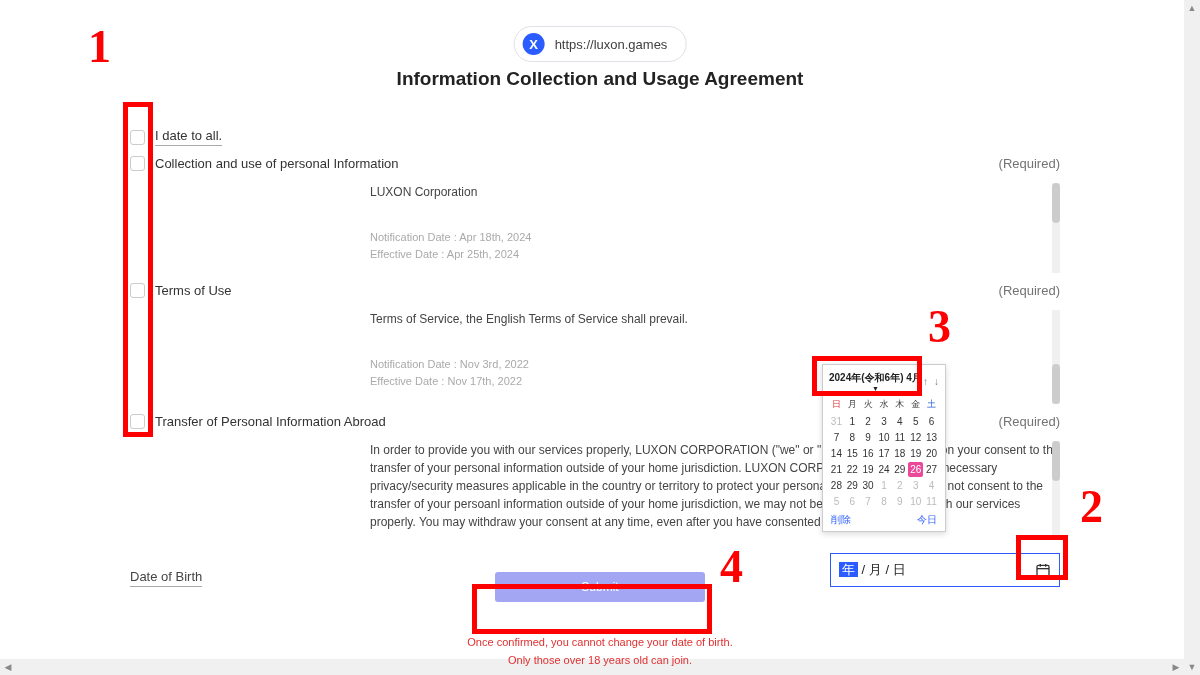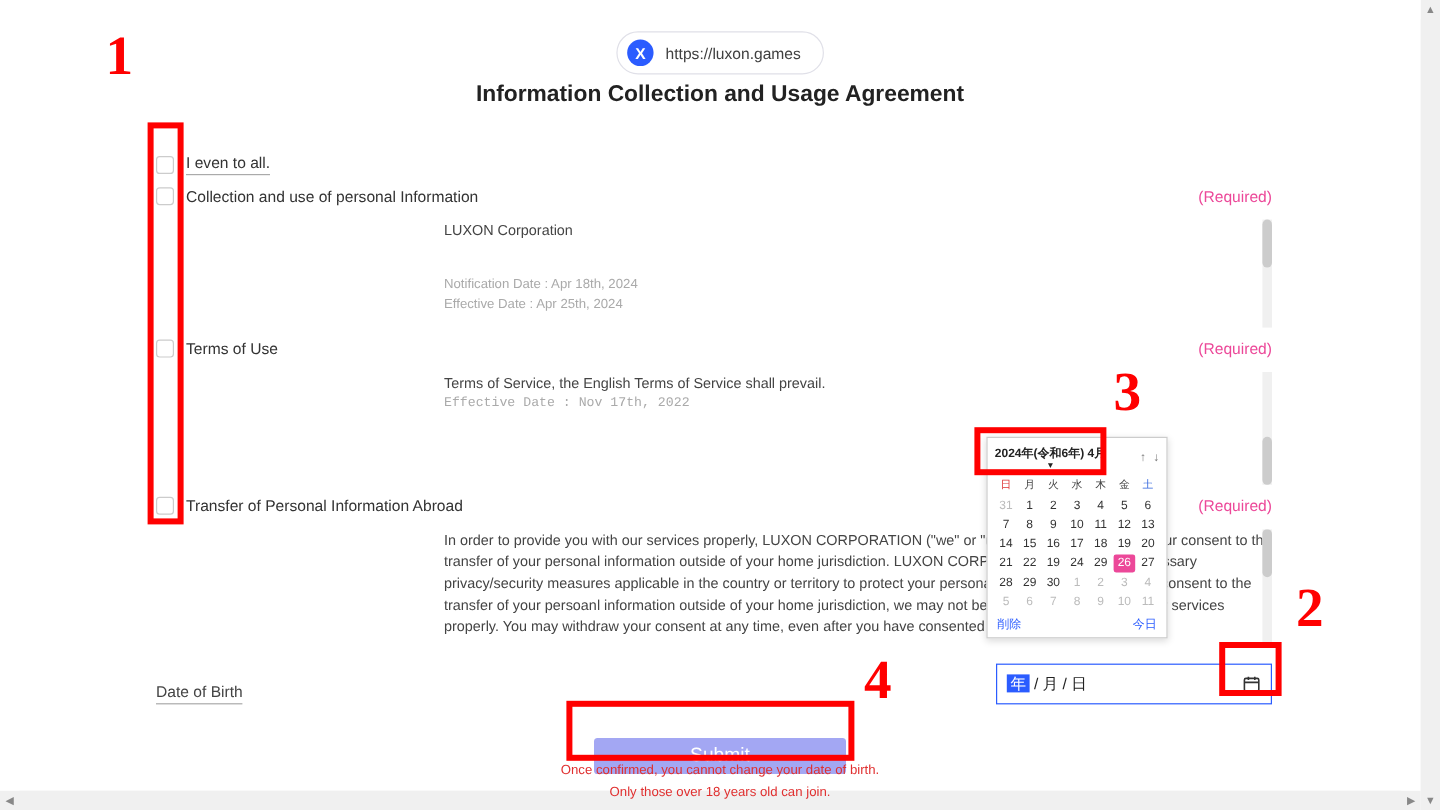--- a/index.html
+++ b/index.html
@@ -14,46 +14,46 @@
 .url-pill { position: absolute; left: 50%; top: 26px; transform: translateX(-50%); display: flex; align-items: center; gap: 10px; padding: 6px 18px 6px 8px; border: 1px solid #e0e0e8; border-radius: 24px; background: #fff; }
 .url-pill .logo { width: 22px; height: 22px; border-radius: 50%; background: #2b5cff; display: flex; align-items: center; justify-content: center; color: #fff; font-weight: bold; font-size: 13px; }
 .url-pill .url { font-size: 13px; color: #404040; }
 
 .page-title { position: absolute; left: 50%; top: 68px; transform: translateX(-50%); font-size: 19px; font-weight: 600; color: #222; }
 
 .content { position: absolute; left: 130px; top: 128px; width: 930px; }
 .row { display: flex; align-items: center; gap: 10px; margin-bottom: 6px; }
 .chk { width: 15px; height: 15px; border: 1px solid #ccc; border-radius: 3px; background: #fff; }
 .lbl { font-size: 13px; color: #333; }
-.required { color: #ec4899; font-size: 13px; font-weight: 500; }
+.required { color: #737373; font-size: 13px; font-weight: 500; }
 .agree-all { border-bottom: 1px solid #aaa; padding-bottom: 2px; display: inline-block; }
 
 .section-head { display: flex; align-items: center; justify-content: space-between; margin-top: 10px; }
 .section-head .left { display: flex; align-items: center; gap: 10px; }
 
 .doc-box { margin-left: 240px; margin-top: 12px; width: 690px; position: relative; font-size: 12px; color: #444; line-height: 1.5; }
 .doc-box .meta { font-size: 11px; color: #aaa; margin-top: 28px; }
 .doc-box .ds { position: absolute; right: 0; top: 0; width: 8px; height: 100%; background: #f0f0f0; }
 .doc-box .ds .th { position: absolute; right: 0; width: 8px; height: 40px; background: #ccc; border-radius: 4px; }
 
 .dob-row { display: flex; align-items: flex-end; justify-content: space-between; margin-top: 16px; }
 .dob-label { font-size: 13px; color: #444; border-bottom: 1px solid #aaa; padding-bottom: 2px; }
 .dob-input { width: 230px; height: 34px; border: 1px solid #2b5cff; display: flex; align-items: center; justify-content: space-between; padding: 0 8px; }
 .dob-input .txt { font-size: 13px; color: #222; }
 .dob-input .txt .yr { background: #2b5cff; color: #fff; padding: 0 3px; }
 .dob-input .cal-icon { width: 16px; height: 16px; }
 .cal-svg { width: 16px; height: 16px; }
 
-.submit-btn { position: absolute; left: 50%; top: 615px; transform: translateX(-50%); width: 210px; height: 30px; background: #a3a7f3; color: #fff; font-size: 16px; display: flex; align-items: center; justify-content: center; border-radius: 3px; border: none; }
+.submit-btn { position: absolute; left: 50%; top: 572px; transform: translateX(-50%); width: 210px; height: 30px; background: #a3a7f3; color: #fff; font-size: 12px; display: flex; align-items: center; justify-content: center; border-radius: 3px; border: none; }
 
 .footer-text { position: absolute; left: 50%; top: 636px; transform: translateX(-50%); font-size: 11px; color: #e03030; text-align: center; }
 .footer-text2 { position: absolute; left: 50%; top: 654px; transform: translateX(-50%); font-size: 11px; color: #e03030; text-align: center; }
 
 
-.cal-popup { position: absolute; left: 822px; top: 364px; width: 151px; background: #fff; border: 1px solid #ccc; box-shadow: 0 2px 6px rgba(0,0,0,.15); padding: 6px 6px 4px 6px; font-size: 10px; z-index: 10; }
+.cal-popup { position: absolute; left: 822px; top: 364px; width: 124px; background: #fff; border: 1px solid #ccc; box-shadow: 0 2px 6px rgba(0,0,0,.15); padding: 6px 6px 4px 6px; font-size: 10px; z-index: 10; }
 .cal-head { display: flex; align-items: center; justify-content: space-between; margin-bottom: 4px; }
 .cal-head .month { font-size: 10px; font-weight: 600; color: #222; display:flex; flex-direction:column; align-items:center;}
 .cal-head .month .drop { font-size: 7px; }
 .cal-head .nav { display: flex; gap: 6px; color: #777; }
 .cal-grid { display: grid; grid-template-columns: repeat(7, 1fr); gap: 1px; text-align: center; }
 .cal-grid .dow { font-size: 9px; color: #444; padding: 2px 0; }
 .cal-grid .dow.sun { color: #d33; }
 .cal-grid .dow.sat { color: #36d; }
 .cal-grid .day { font-size: 10px; color: #333; padding: 2px 0; }
 .cal-grid .day.prev, .cal-grid .day.next { color: #bbb; }
@@ -85,21 +85,21 @@
     </div>
   <div class="url">https://luxon.games</div>
 </div>
 
 <div class="page-title">Information Collection and Usage Agreement</div>
 
 <div class="content">
 
   <div class="row">
     <div class="chk"></div>
-    <span class="lbl agree-all">I even to all.</span>
+    <span class="lbl agree-all">I date to all.</span>
   </div>
 
   <div class="section-head">
     <div class="left">
       <div class="chk"></div>
       <span class="lbl">Collection and use of personal Information</span>
     </div>
     <span class="required">(Required)</span>
   </div>
   <div class="doc-box" style="height:90px;">
@@ -113,21 +113,22 @@
 
   <div class="section-head">
     <div class="left">
       <div class="chk"></div>
       <span class="lbl">Terms of Use</span>
     </div>
     <span class="required">(Required)</span>
   </div>
   <div class="doc-box" style="height:94px;">
     <div>Terms of Service, the English Terms of Service shall prevail.</div>
-    <div class="meta" style="margin-top:0;font-family:Liberation Mono, monospace;">Effective Date : Nov 17th, 2022</div>
+    <div class="meta">Notification Date : Nov 3rd, 2022</div>
+    <div class="meta" style="margin-top:0;">Effective Date : Nov 17th, 2022</div>
     <div class="ds">
         <div class="th" style="bottom:0;"></div>
       </div>
   </div>
 
   <div class="section-head">
     <div class="left">
       <div class="chk"></div>
       <span class="lbl">Transfer of Personal Information Abroad</span>
     </div>

